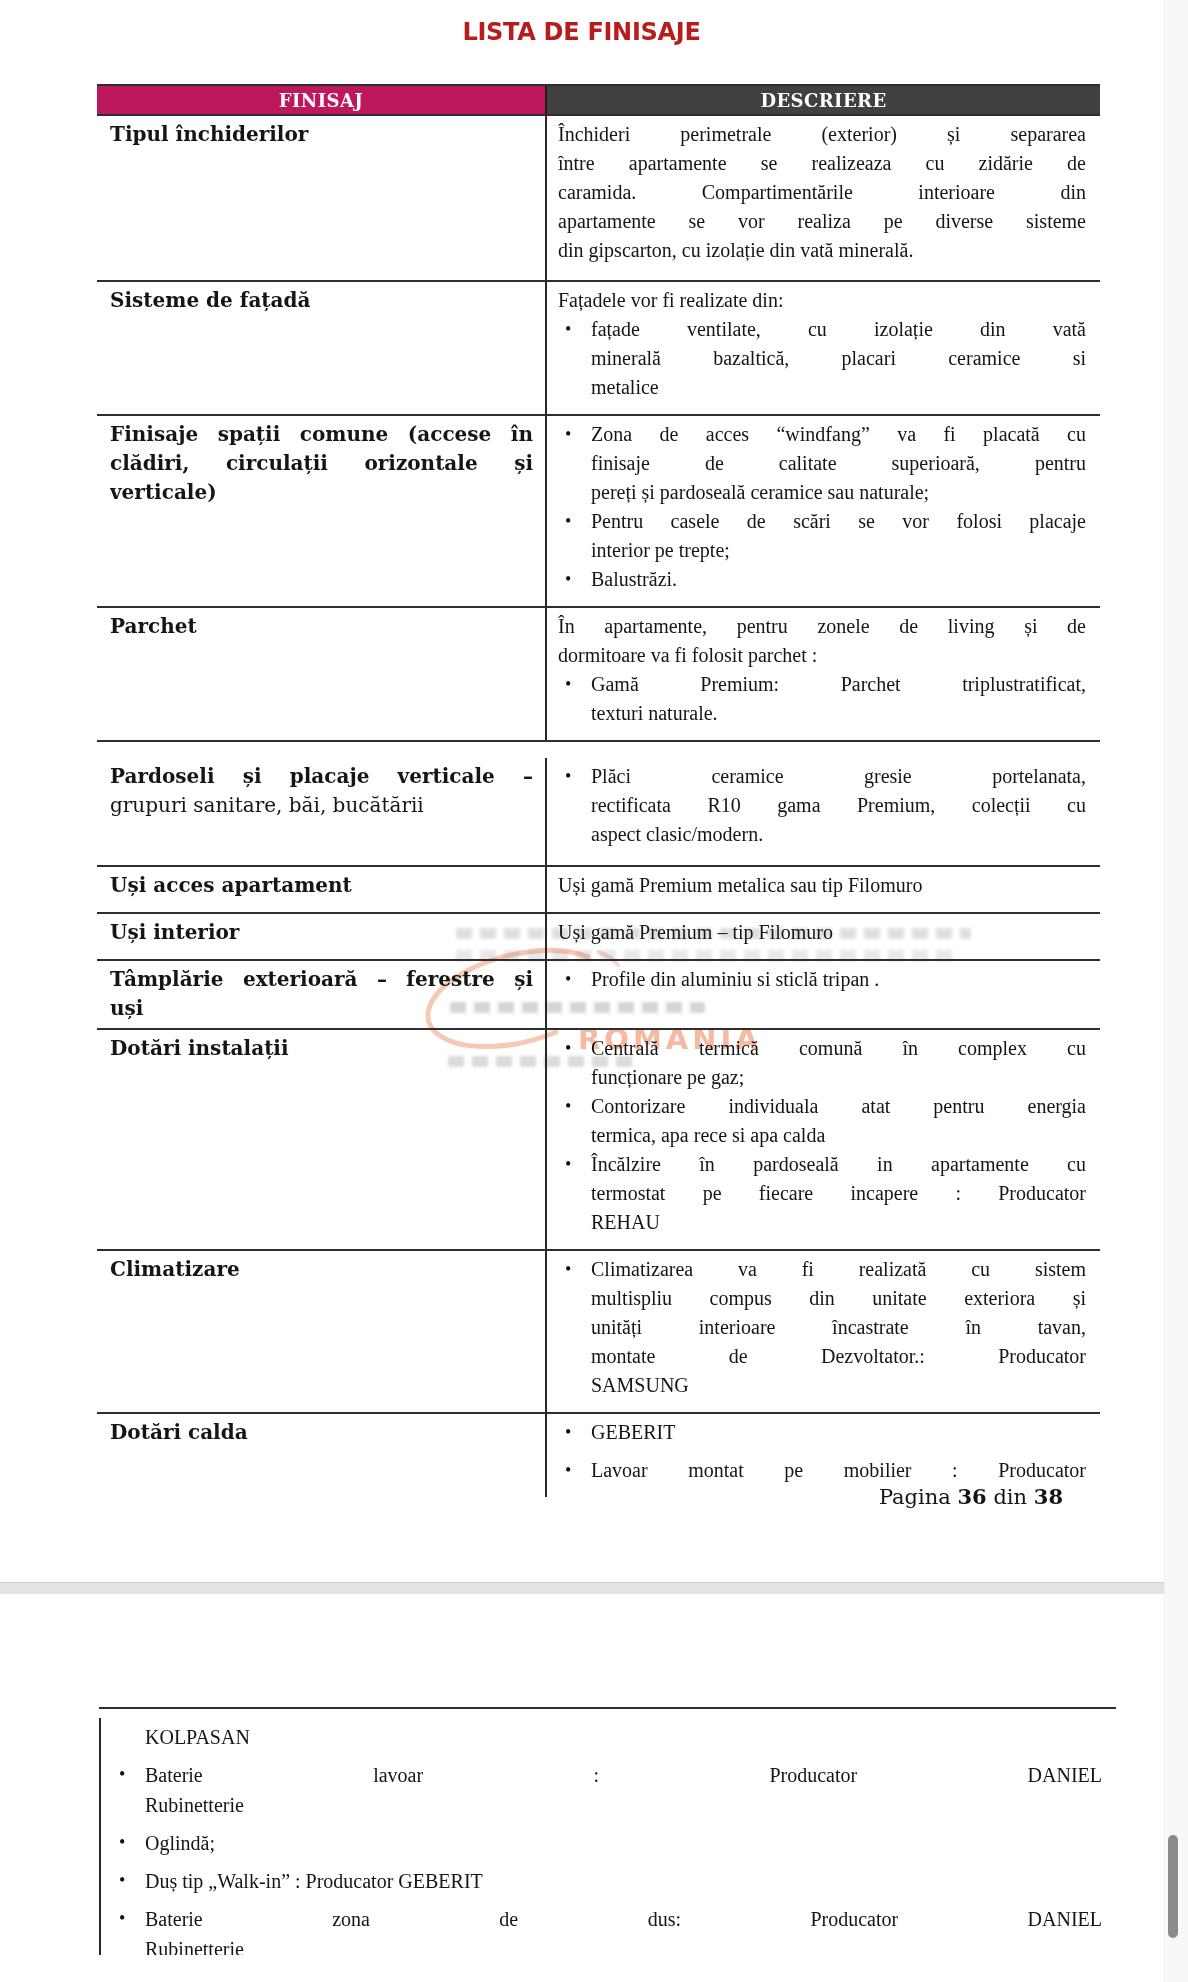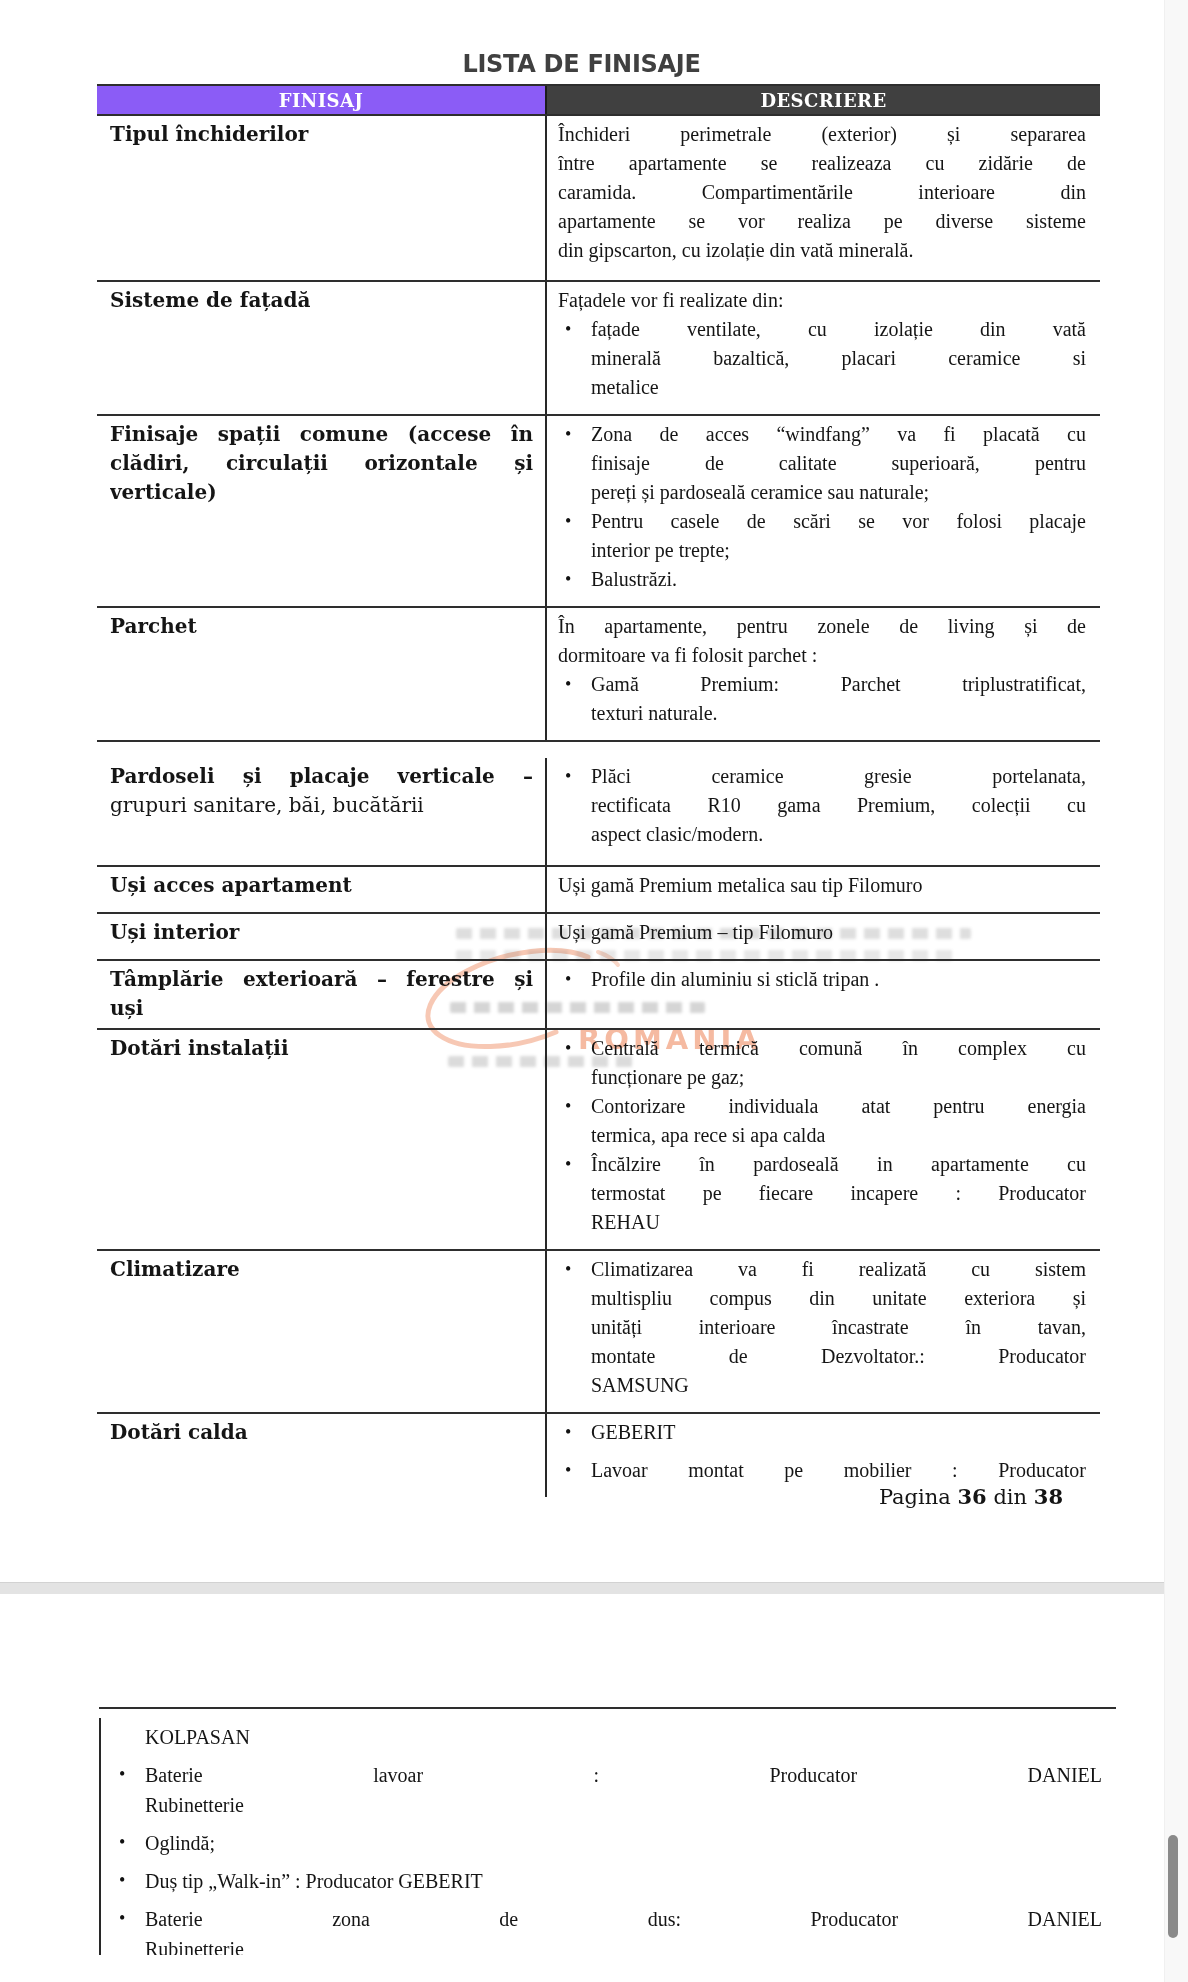--- a/index.html
+++ b/index.html
@@ -3,21 +3,21 @@
 <meta charset="utf-8">
 <style>
   html,body{margin:0;padding:0;}
   body{
     width:1188px;height:1982px;position:relative;background:#ffffff;
     font-family:"DejaVu Serif", serif;color:#151515;overflow:hidden;
   }
   .page-title{
     position:absolute;left:80px;top:18px;width:1003px;text-align:center;
     font-family:"DejaVu Sans", sans-serif;font-weight:bold;font-size:24px;
-    letter-spacing:-0.3px;color:#404040;margin-top:32px;
+    letter-spacing:-0.3px;color:#b91c1c;
   }
   
   .watermark{position:absolute;left:0;top:0;width:1188px;height:1982px;z-index:1;pointer-events:none;}
   .wm-text{
     position:absolute;left:578px;top:1022px;
     font-family:"DejaVu Sans", sans-serif;font-weight:bold;font-size:29px;
     letter-spacing:4px;color:rgba(242,166,134,0.78);
   }
   .wm-blur{
     position:absolute;height:11px;border-radius:2px;opacity:0.22;
@@ -81,21 +81,21 @@
   <div class="wm-blur" style="left:456px;top:950px;width:500px;opacity:0.16;"></div>
   <div class="wm-blur" style="left:450px;top:1002px;width:255px;opacity:0.28;"></div>
   <div class="wm-blur" style="left:448px;top:1056px;width:185px;opacity:0.24;"></div>
   <div class="wm-text">ROMANIA</div>
 </div>
 
 <div class="page-title">LISTA DE FINISAJE</div>
 
 <div id="table1" class="doc-table">
   <div class="thead">
-    <div class="th th-l" style="background: #8b5cf6;">FINISAJ</div>
+    <div class="th th-l" style="background: #be185d;">FINISAJ</div>
     <div class="th th-r" style="background: #404040;">DESCRIERE</div>
   </div>
   <div id="rows1">
       <div class="trow" style="min-height: 164px;">
         <div class="cell cell-l">
           <div class="ln bold">Tipul închiderilor</div>
         </div>
         <div class="cell cell-r">
           <div class="blk p">
             <div class="ln st">Închideri perimetrale (exterior) și separarea</div>

